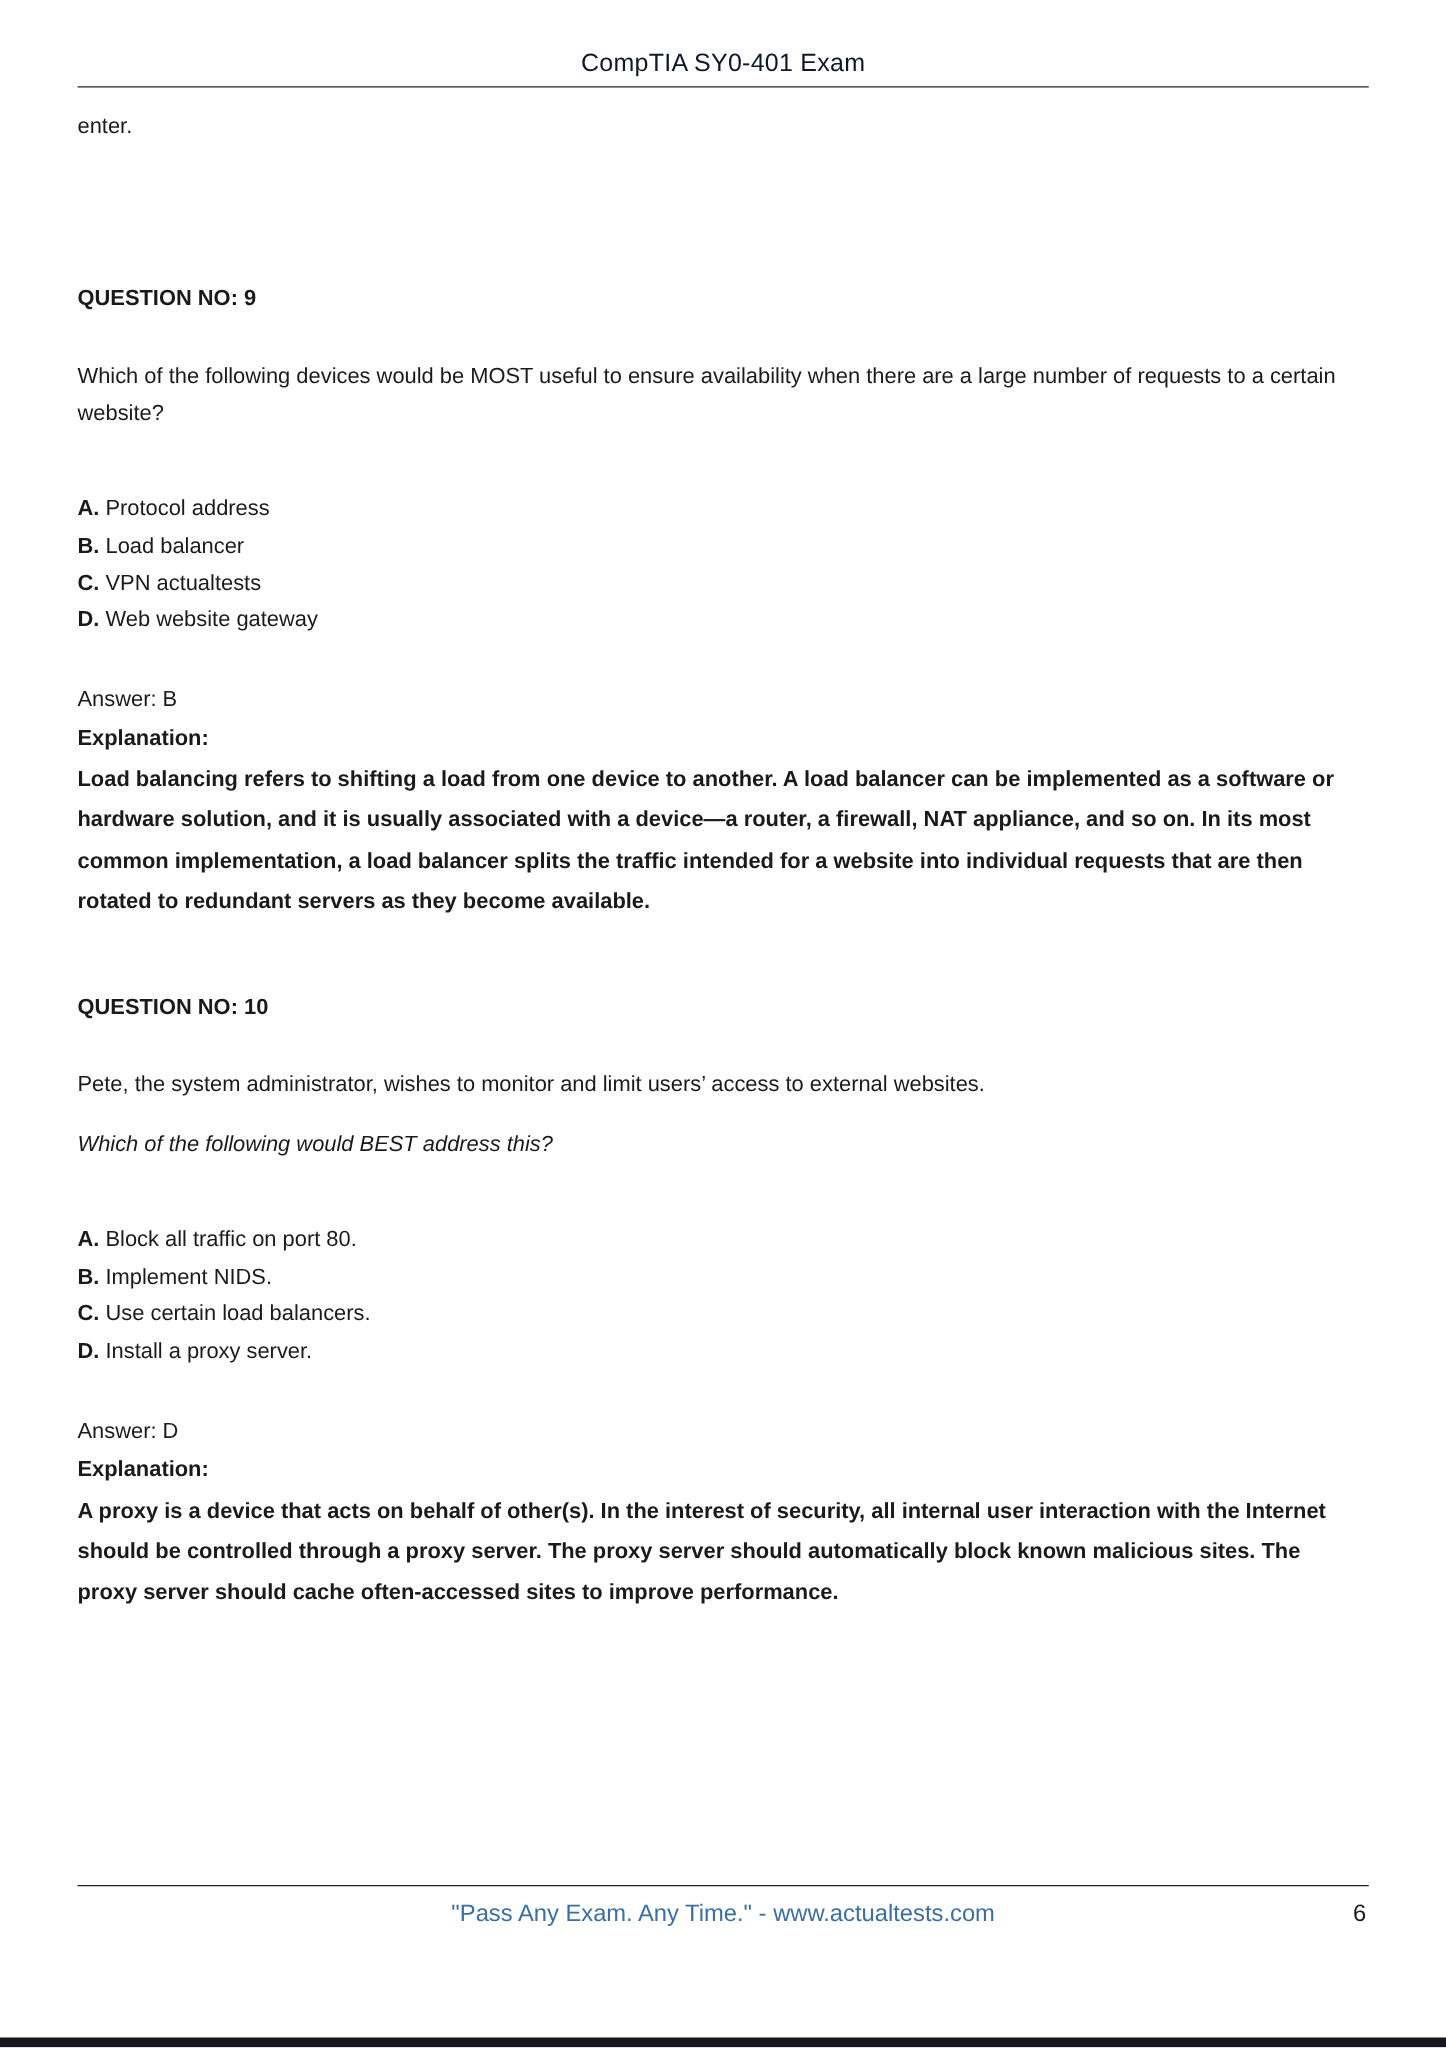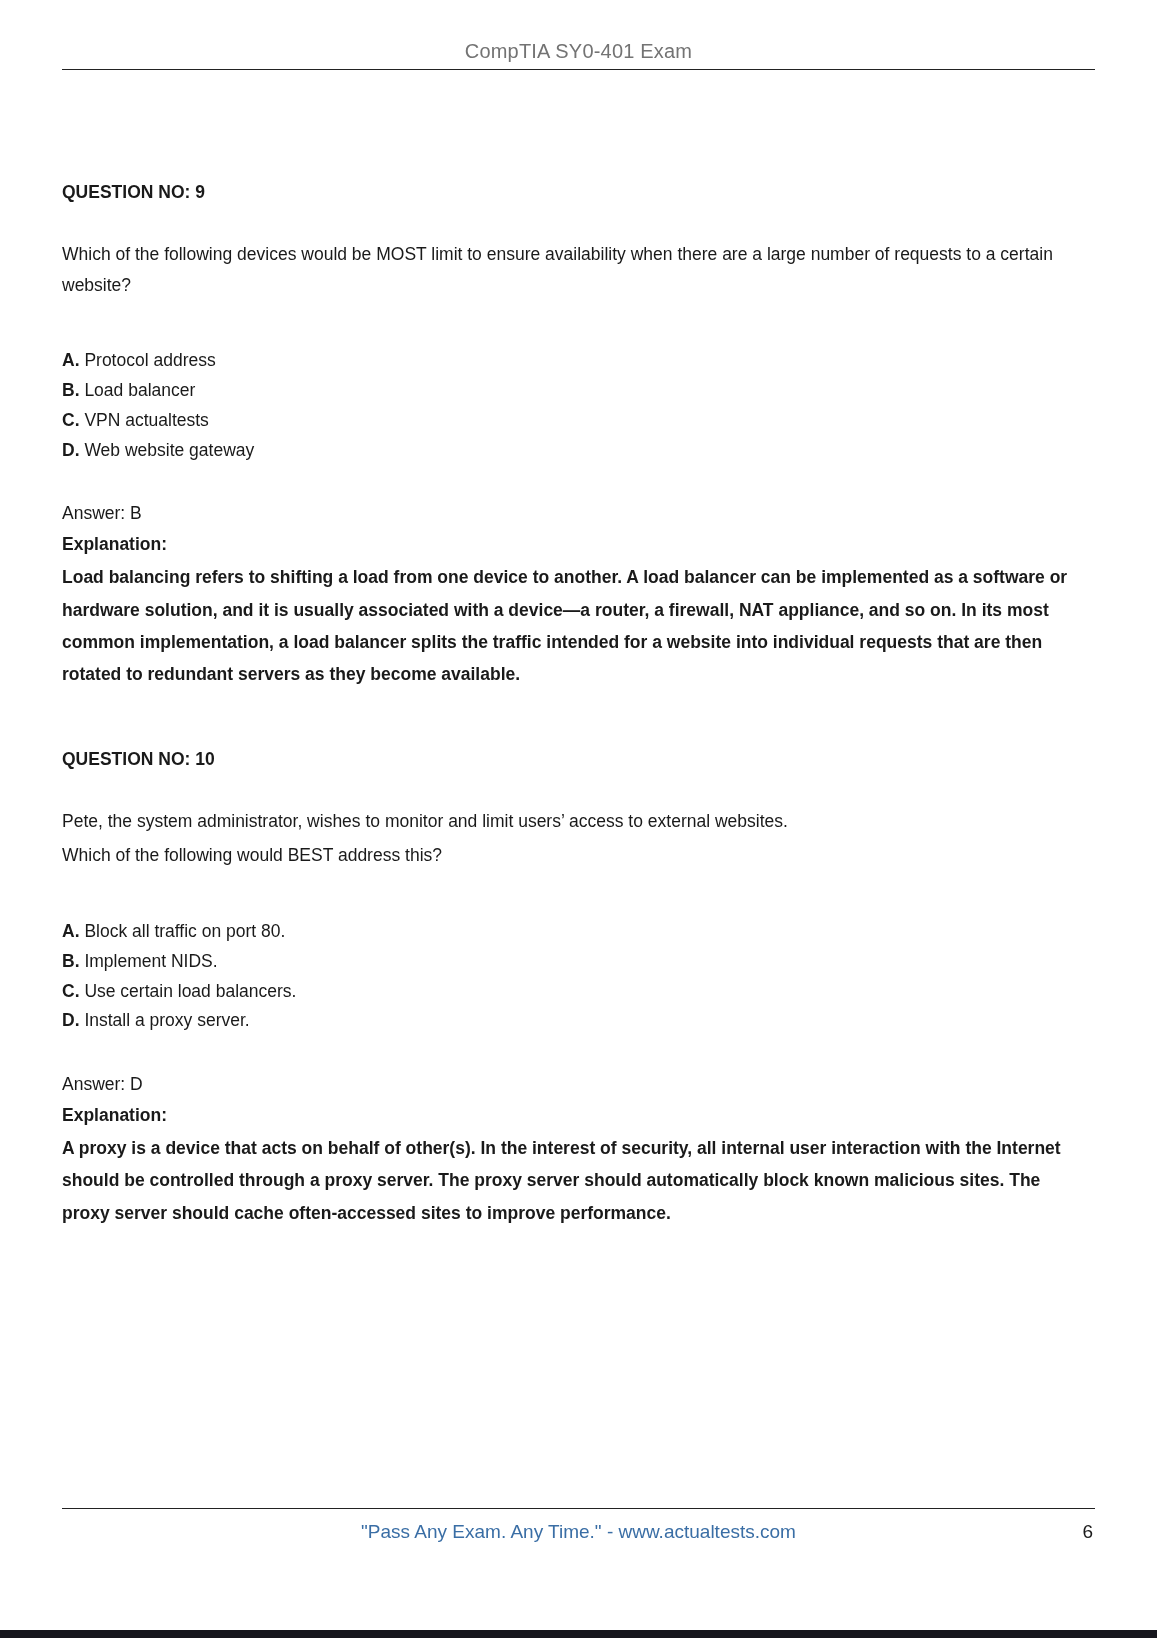--- a/index.html
+++ b/index.html
@@ -20,21 +20,21 @@
     padding: 0 62px;
   }
   
   .header {
     padding-top: 40px;
     border-bottom: 1.5px solid #222222;
     padding-bottom: 6px;
     text-align: center;
   }
   .header-title {
-    color: #737373;
+    color: #0f172a;
     font-size: 20px;
     letter-spacing: 0.2px;
   }
   
   .intro {
     margin-top: 16px;
     font-size: 17.5px;
     line-height: 1.7;
   }
   .q-title {
@@ -42,21 +42,21 @@
     font-size: 17.5px;
   }
   .q9-title { margin-top: 112px; }
   .q10-title { margin-top: 58px; }
   .q-text {
     margin-top: 36px;
     font-size: 17.5px;
     line-height: 1.75;
     max-width: 1010px;
   }
-  .q-text + .q-text { margin-top: 4px; }
+  .q-text + .q-text { margin-top: 18px; font-style: italic; }
   .options {
     margin-top: 46px;
     font-size: 17.5px;
     line-height: 1.7;
   }
   .option { }
   .bold { font-weight: bold; }
   .answer {
     margin-top: 38px;
     font-weight: normal;
@@ -107,25 +107,26 @@
 </head>
 <body>
 
 <div class="page">
   <div class="content">
 
     <div class="header">
       <span class="header-title">CompTIA SY0-401 Exam</span>
     </div>
 
+    <p class="intro">enter.</p>
 
     <div>
       <p class="q-title q9-title">QUESTION NO: 9</p>
 
-      <p class="q-text">Which of the following devices would be MOST limit to ensure availability when there are a large number of requests to a certain website?</p>
+      <p class="q-text">Which of the following devices would be MOST useful to ensure availability when there are a large number of requests to a certain website?</p>
 
       <div class="options">
         <div class="option"><span class="bold">A.</span> <span>Protocol address</span></div>
         <div class="option"><span class="bold">B.</span> <span>Load balancer</span></div>
         <div class="option"><span class="bold">C.</span> <span>VPN actualtests</span></div>
         <div class="option"><span class="bold">D.</span> <span>Web website gateway</span></div>
       </div>
 
       <p class="answer">Answer: B</p>
       <p class="explanation-label">Explanation:</p>

